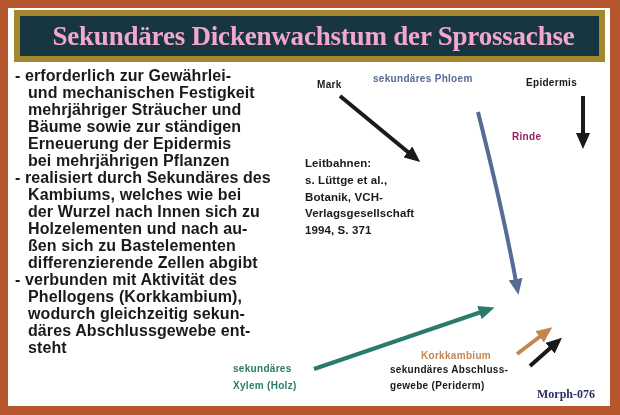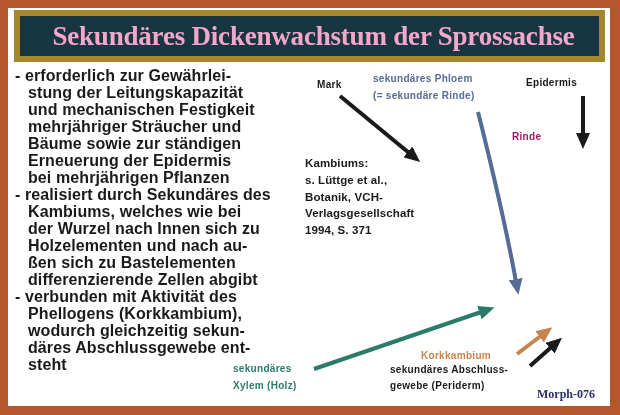--- a/index.html
+++ b/index.html
@@ -59,21 +59,20 @@
 
 <div class="slide">
   <div class="frame"></div>
 
   <div class="titlebar">
     <span>Sekundäres Dickenwachstum der Sprossachse</span>
   </div>
 
   <div class="bullets">
       <div class="tline first">- erforderlich zur Gewährlei-</div>
-      <div class="tline">stung der Leitungskapazität</div>
       <div class="tline">und mechanischen Festigkeit</div>
       <div class="tline">mehrjähriger Sträucher und</div>
       <div class="tline">Bäume sowie zur ständigen</div>
       <div class="tline">Erneuerung der Epidermis</div>
       <div class="tline">bei mehrjährigen Pflanzen</div>
       <div class="tline first">- realisiert durch Sekundäres des</div>
       <div class="tline">Kambiums, welches wie bei</div>
       <div class="tline">der Wurzel nach Innen sich zu</div>
       <div class="tline">Holzelementen und nach au-</div>
       <div class="tline">ßen sich zu Bastelementen</div>
@@ -107,33 +106,32 @@
     <line class="s-kork" x1="517" y1="354" x2="546" y2="332" marker-end="url(#ah-kork)"></line>
     <line class="s-black" x1="530" y1="366" x2="556" y2="343" marker-end="url(#ah-black)"></line>
   </svg>
 
   <div class="label" id="mark">
     <div>Mark</div>
   </div>
 
   <div class="label" id="phloem">
     <div>sekundäres Phloem</div>
-    <div>(= sekundäre Rinde)</div>
   </div>
 
   <div class="label" id="epidermis">
     <div>Epidermis</div>
   </div>
 
   <div class="label" id="rinde">
     <div>Rinde</div>
   </div>
 
   <div id="caption">
-    <div>Kambiums:</div>
+    <div>Leitbahnen:</div>
     <div>s. Lüttge et al.,</div>
     <div>Botanik, VCH-</div>
     <div>Verlagsgesellschaft</div>
     <div>1994, S. 371</div>
   </div>
 
   <div class="label" id="xylem">
     <div>sekundäres</div>
     <div>Xylem (Holz)</div>
   </div>

